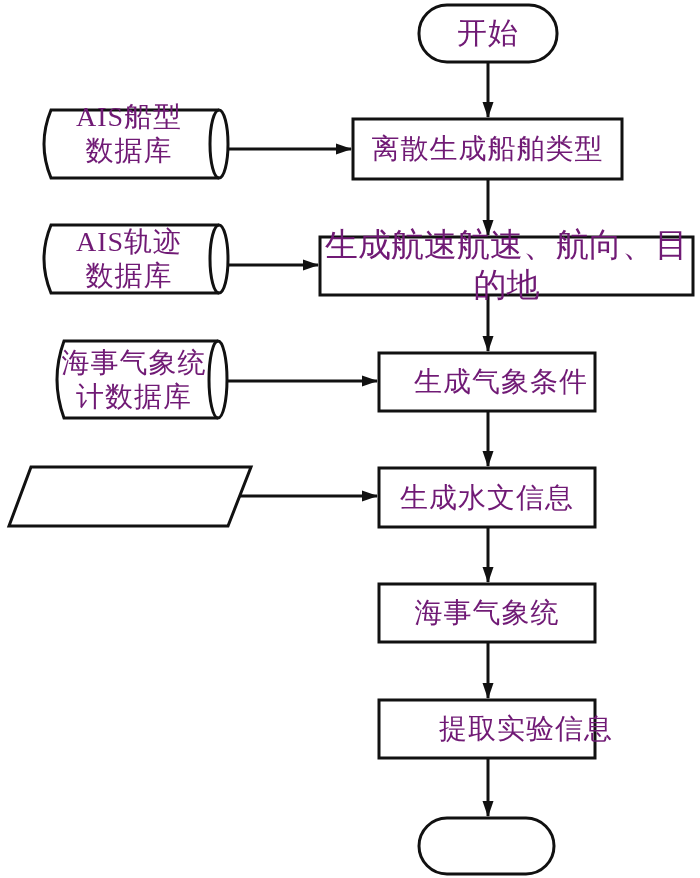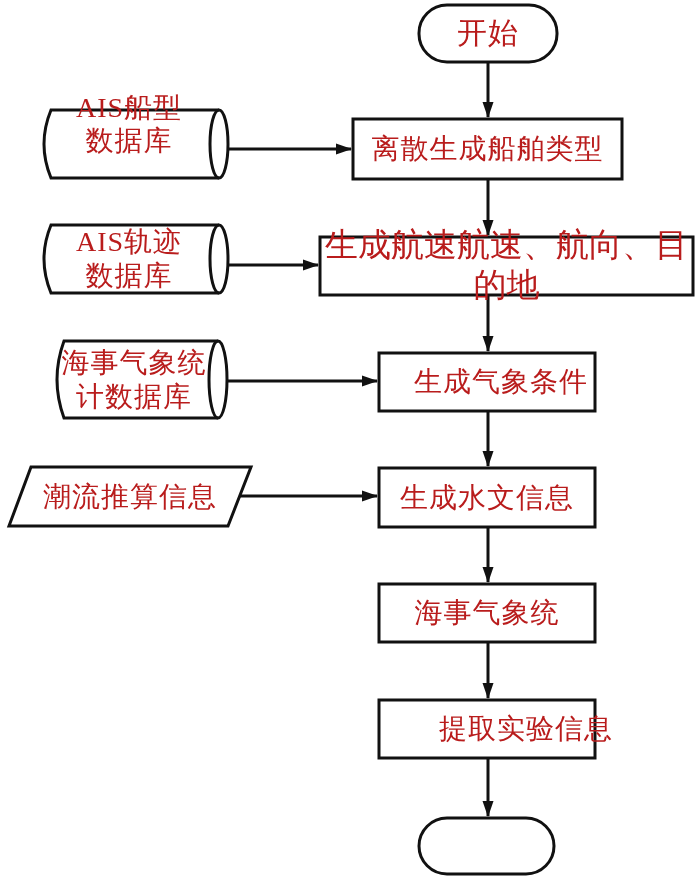--- a/index.html
+++ b/index.html
@@ -8,40 +8,40 @@
     width:700px;height:878px;
     background:#ffffff;
     font-family:"Liberation Serif","DejaVu Serif",serif;
     overflow:hidden;
   }
   #shapes{position:absolute;left:0;top:0;}
   .node{
     position:absolute;
     display:flex;align-items:center;justify-content:center;
     text-align:center;
-    color:#b91c1c;
+    color:#701a75;
     font-size:28px;
     line-height:1.2;
     letter-spacing:1px;
     pointer-events:none;
   }
   .node span{white-space:pre-line;}
   .terminator{font-size:30px;}
   
   .n-start{left:418px;top:4px;width:140px;height:58px;}
   .n-end{left:418px;top:817px;width:137px;height:58px;}
   
   .n-p1{left:353px;top:119px;width:269px;height:60px;}
   .n-p2{left:320px;top:237px;width:373px;height:58px;font-size:33px;letter-spacing:0;}
   .n-p3{left:379px;top:353px;width:244px;height:58px;}
   .n-p4{left:379px;top:468px;width:216px;height:59px;}
   .n-p5{left:379px;top:584px;width:216px;height:58px;}
   .n-p6{left:379px;top:700px;width:200px;height:58px;padding-left:47px;}
   
-  .n-d1{left:45px;top:110px;width:168px;height:48px;align-items:flex-end;}
+  .n-d1{left:45px;top:110px;width:168px;height:48px;}
   .n-d2{left:45px;top:225px;width:168px;height:68px;}
   .n-d3{left:56px;top:341px;width:156px;height:77px;}
   .n-d4{left:9px;top:467px;width:242px;height:59px;}
 </style>
 </head>
 <body>
 
 <div id="canvas">
 
   <svg id="shapes" width="700" height="878" viewBox="0 0 700 878">
@@ -96,23 +96,20 @@
 数据库</span>
   </div>
   <div class="node n-d2">
     <span>AIS轨迹
 数据库</span>
   </div>
   <div class="node n-d3">
     <span>海事气象统
 计数据库</span>
   </div>
-  <div class="node n-d4">
-    <span>潮流推算信息</span>
-  </div>
 
   <div class="node n-p1">
     <span>离散生成船舶类型</span>
   </div>
   <div class="node n-p2">
     <span>生成航速航速、航向、目的地</span>
   </div>
   <div class="node n-p3">
     <span>生成气象条件</span>
   </div>

